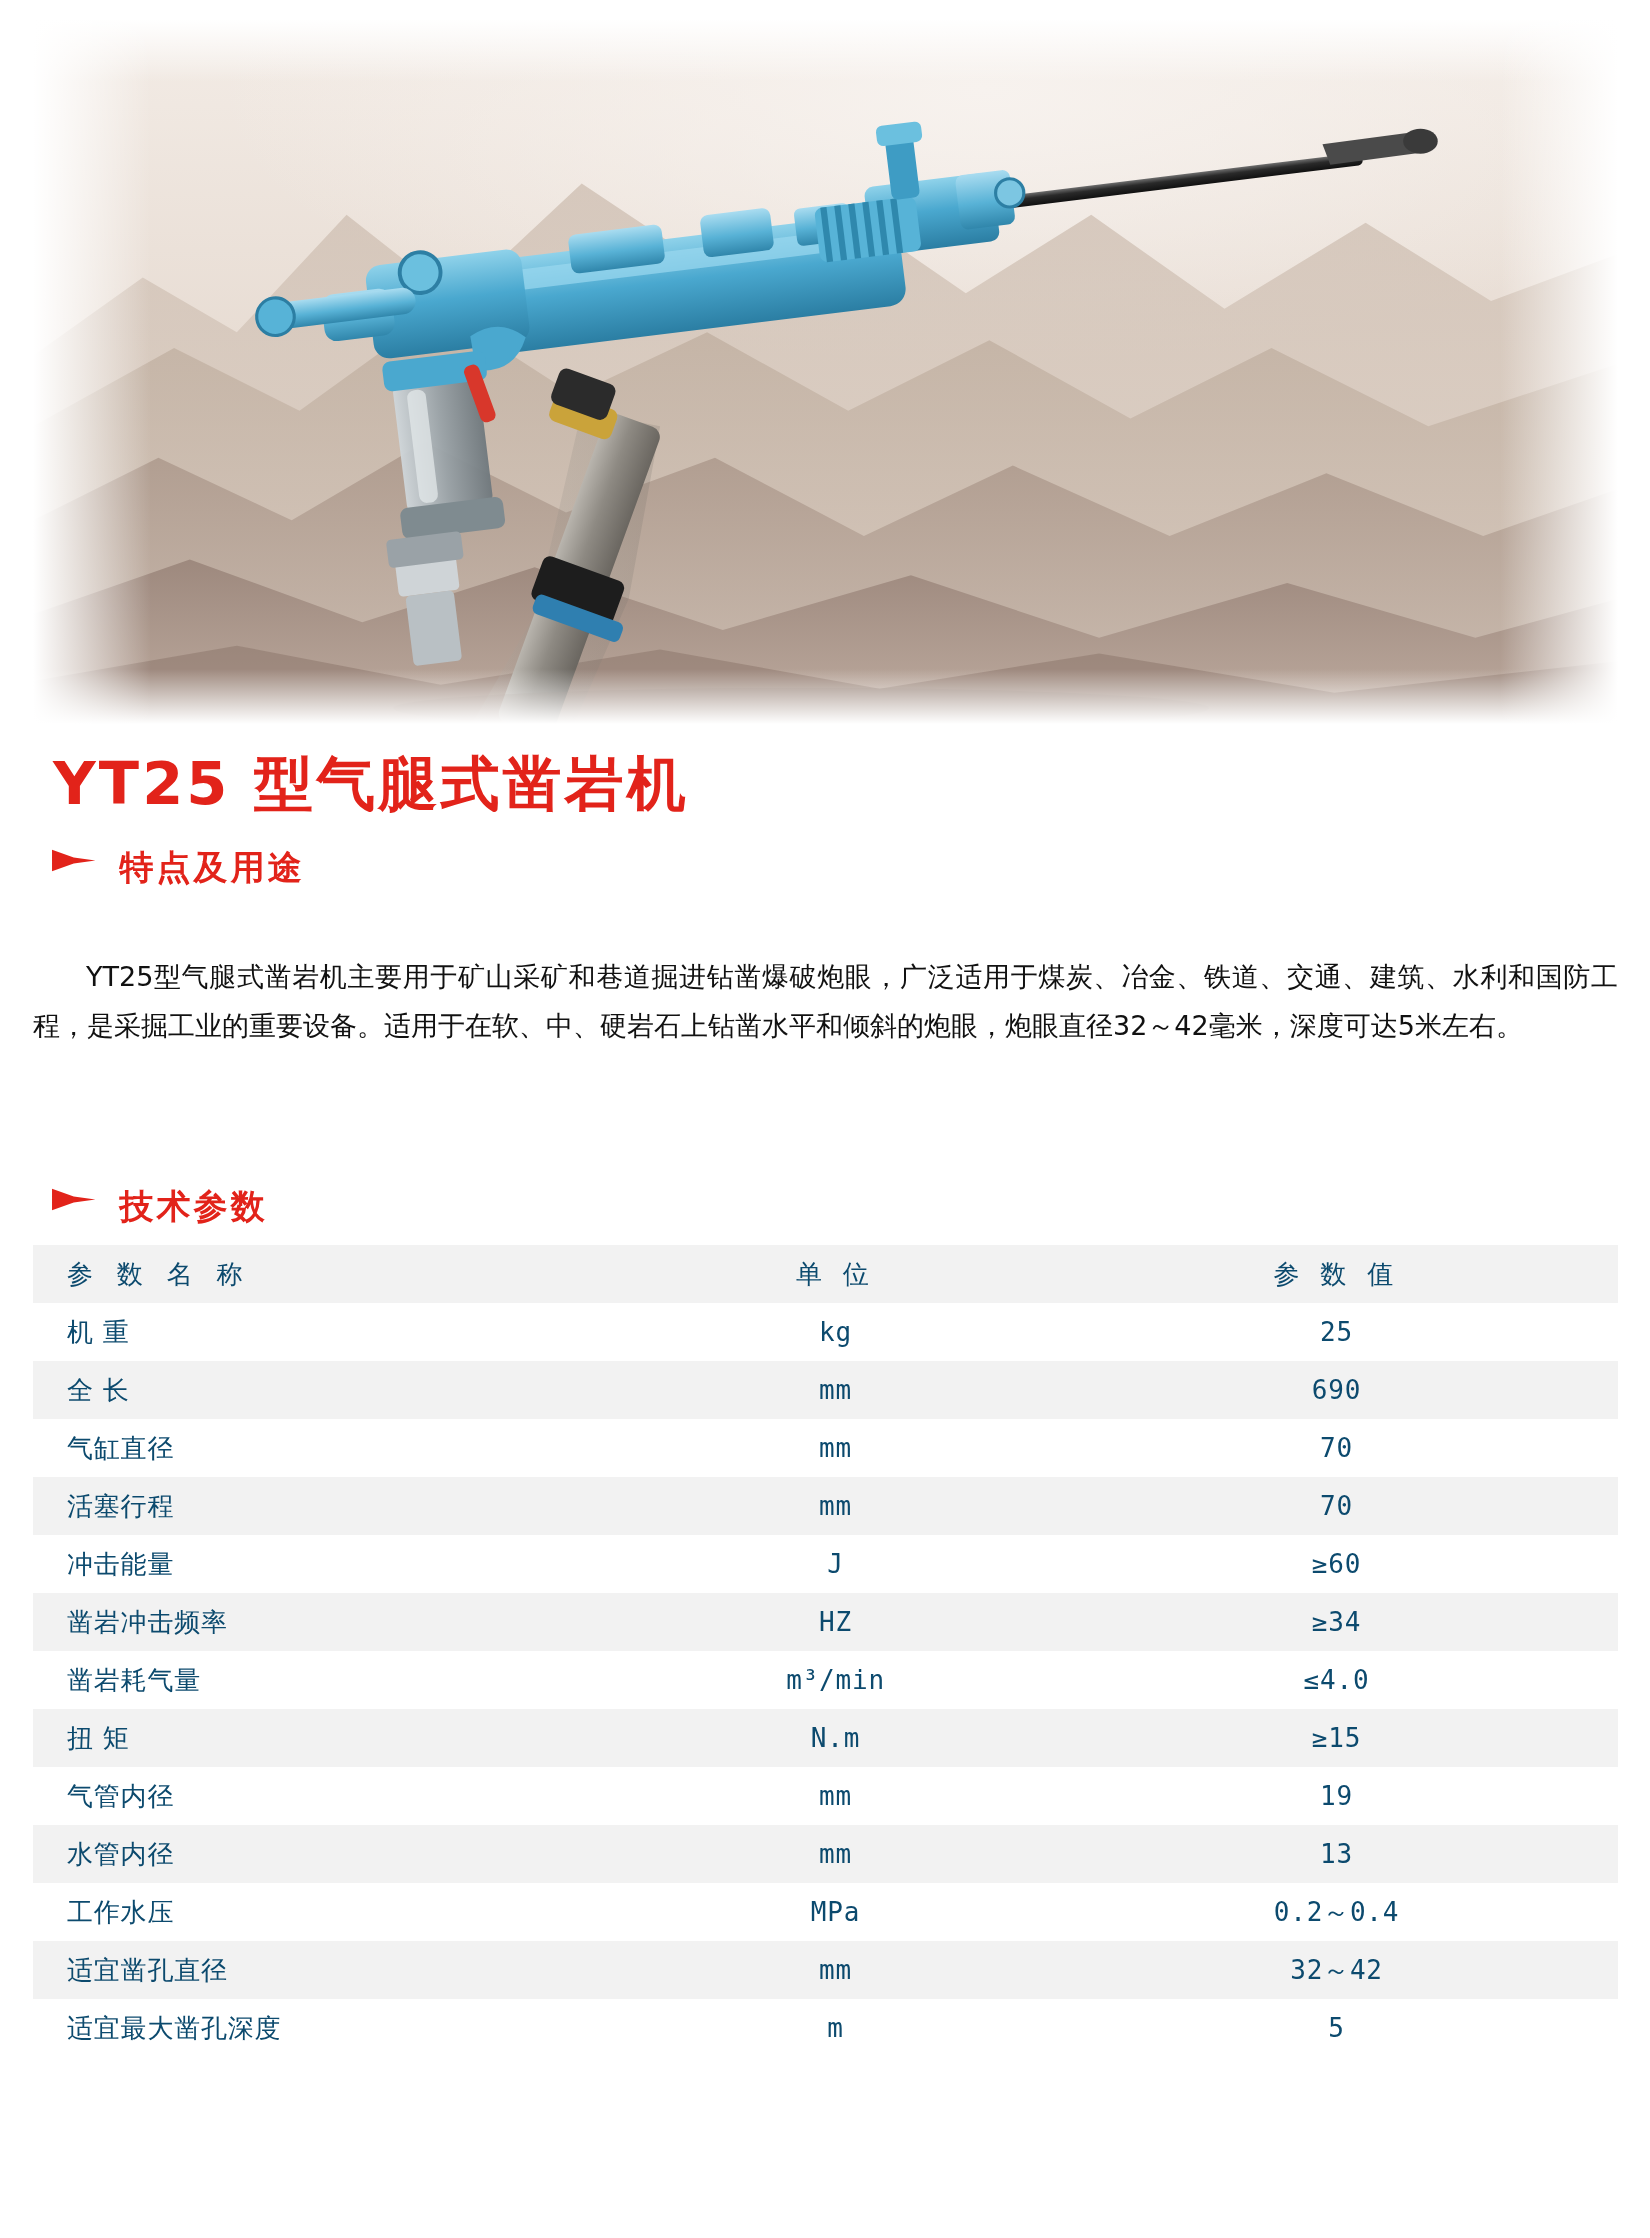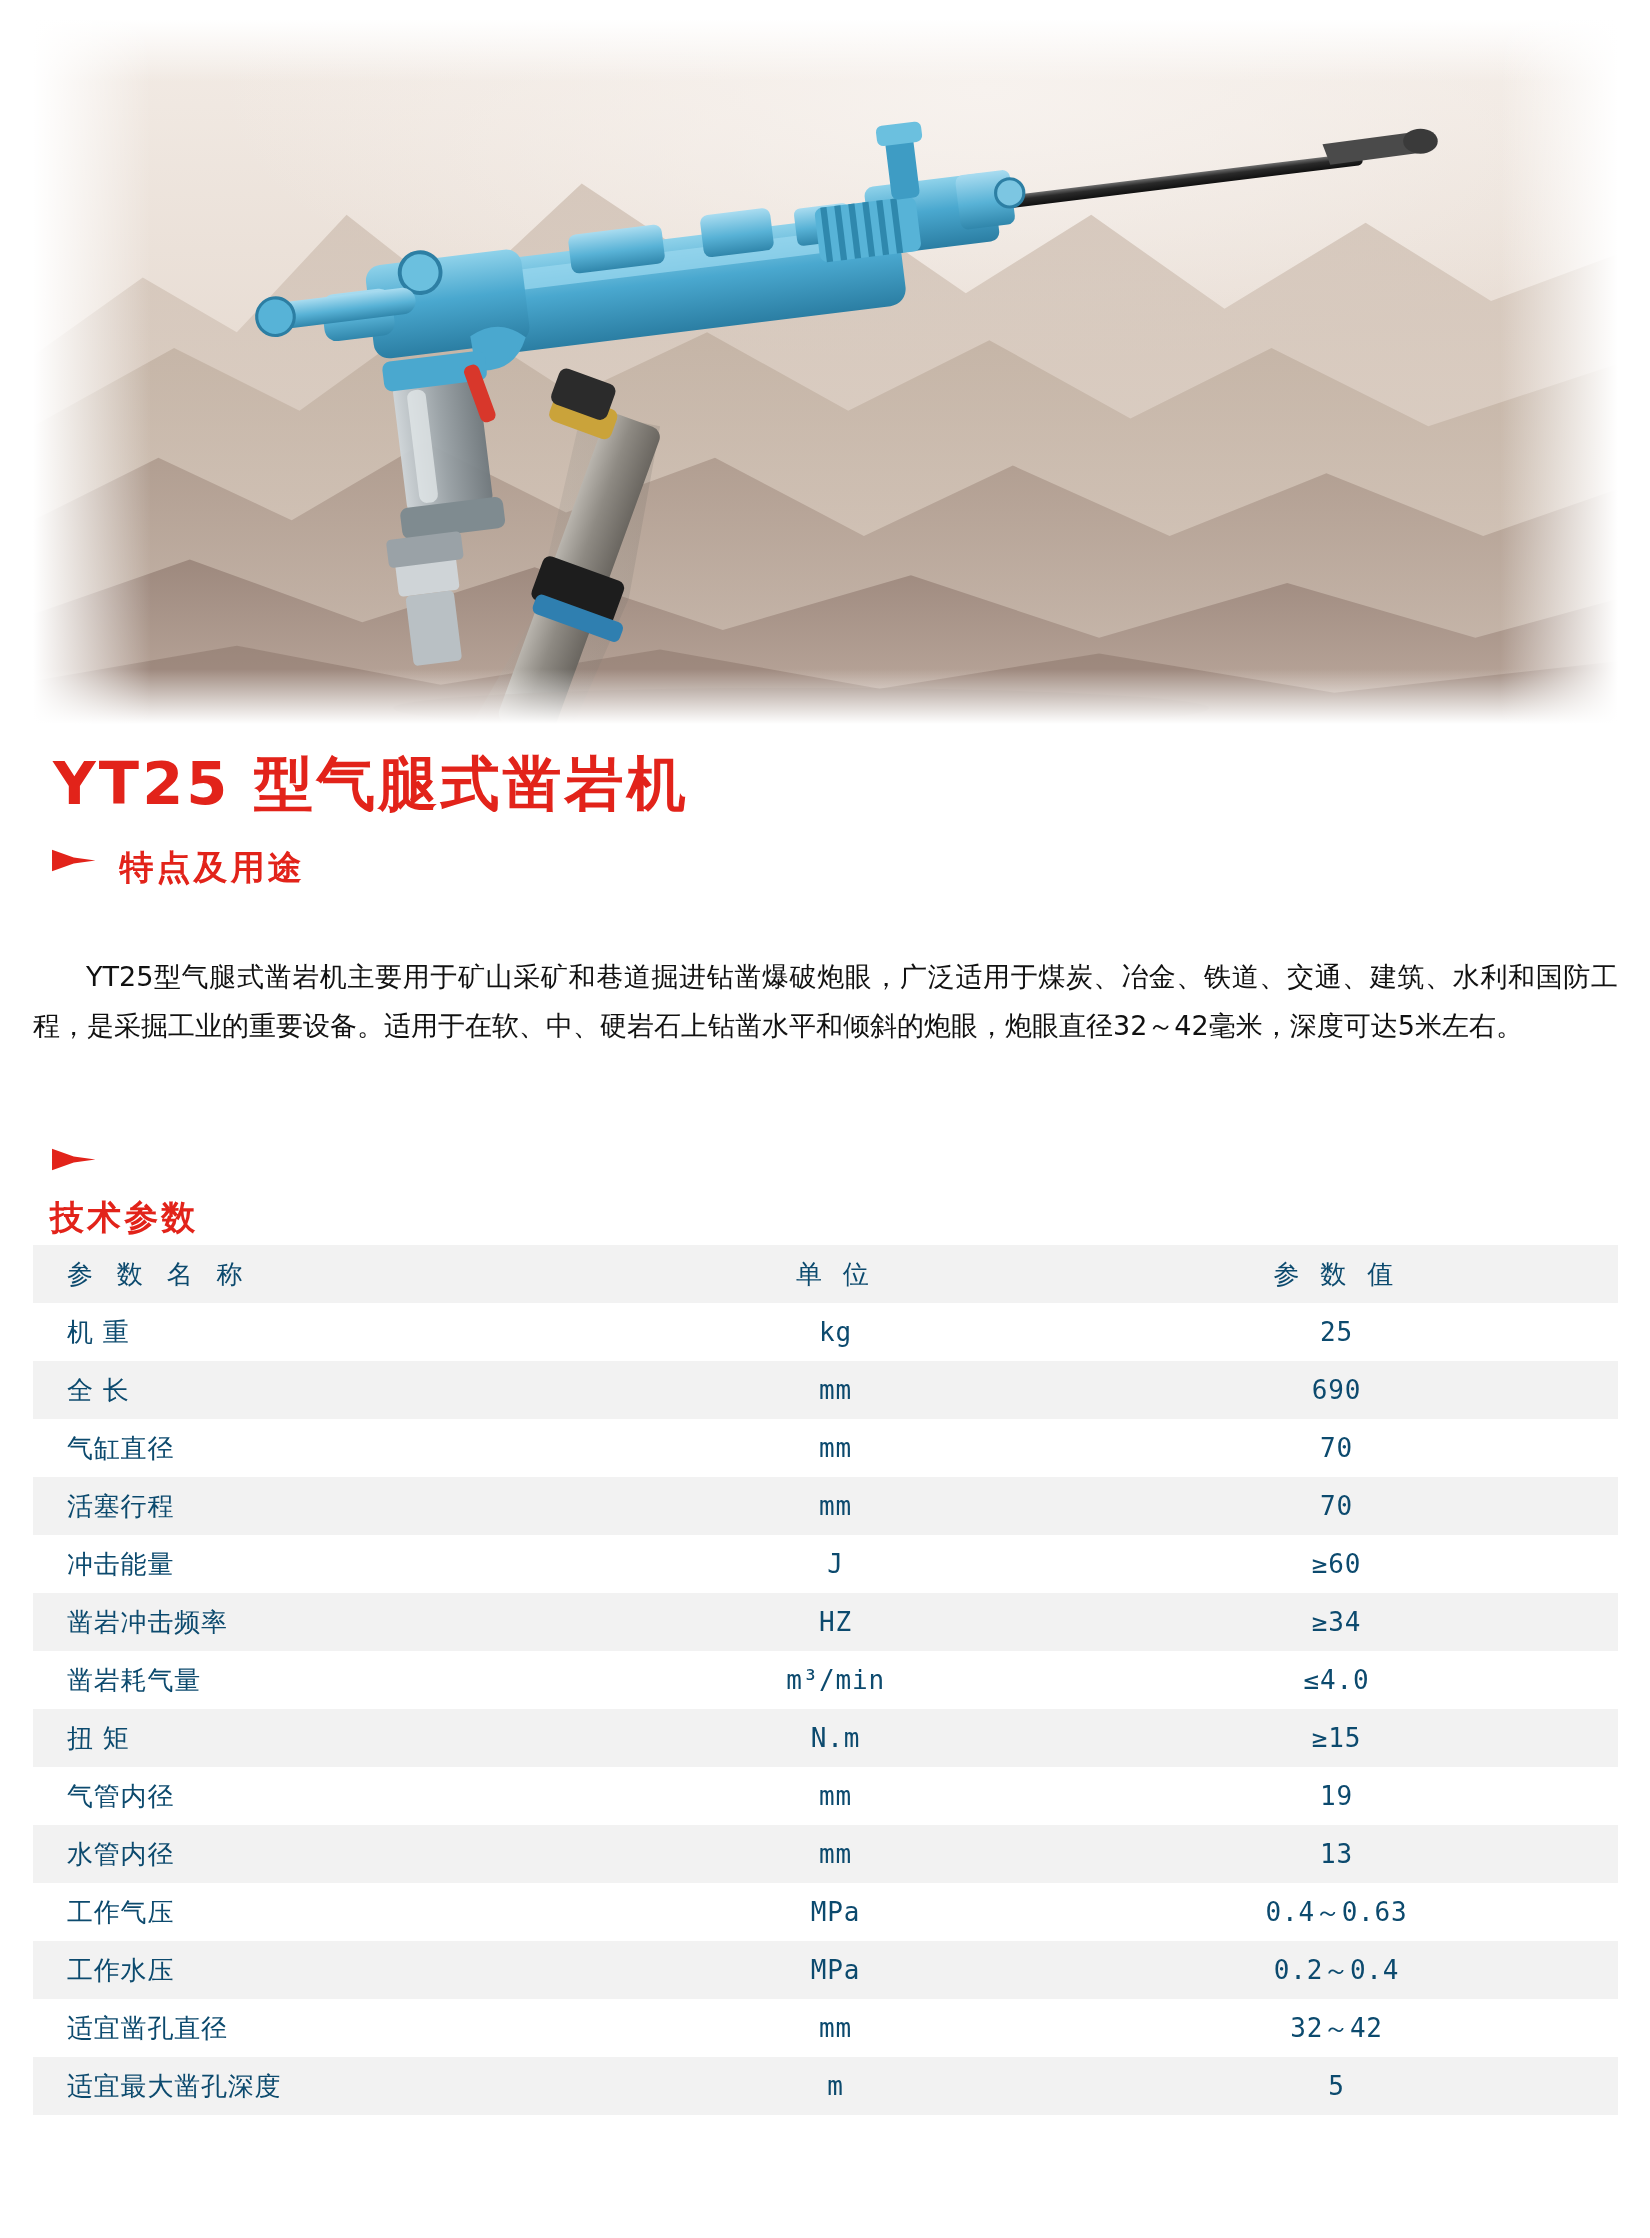--- a/index.html
+++ b/index.html
@@ -87,21 +87,21 @@
   }
   .section-head .sh-text {
     font-size: 34px;
     font-weight: bold;
     color: #e2231a;
     letter-spacing: 3.1px;
     font-family: "DejaVu Sans", "Liberation Sans", sans-serif;
     white-space: nowrap;
   }
   #sec-features { left: 50px; top: 845px; }
-  #sec-params  { left: 50px; top: 1144px; flex-direction: column; }
+  #sec-params  { left: 50px; top: 1184px; }
 
   
   .body-para {
     position: absolute;
     left: 33px;
     top: 925px;
     width: 1585px;
     font-size: 27px;
     line-height: 49px;
     color: #111;
@@ -353,25 +353,20 @@
           <td class="c-name">气管内径</td>
           <td class="c-unit mono">mm</td>
           <td class="c-val mono">19</td>
         </tr>
         <tr>
           <td class="c-name">水管内径</td>
           <td class="c-unit mono">mm</td>
           <td class="c-val mono">13</td>
         </tr>
         <tr>
-          <td class="c-name">工作气压</td>
-          <td class="c-unit mono">MPa</td>
-          <td class="c-val mono">0.4～0.63</td>
-        </tr>
-        <tr>
           <td class="c-name">工作水压</td>
           <td class="c-unit mono">MPa</td>
           <td class="c-val mono">0.2～0.4</td>
         </tr>
         <tr>
           <td class="c-name">适宜凿孔直径</td>
           <td class="c-unit mono">mm</td>
           <td class="c-val mono">32～42</td>
         </tr>
         <tr>

